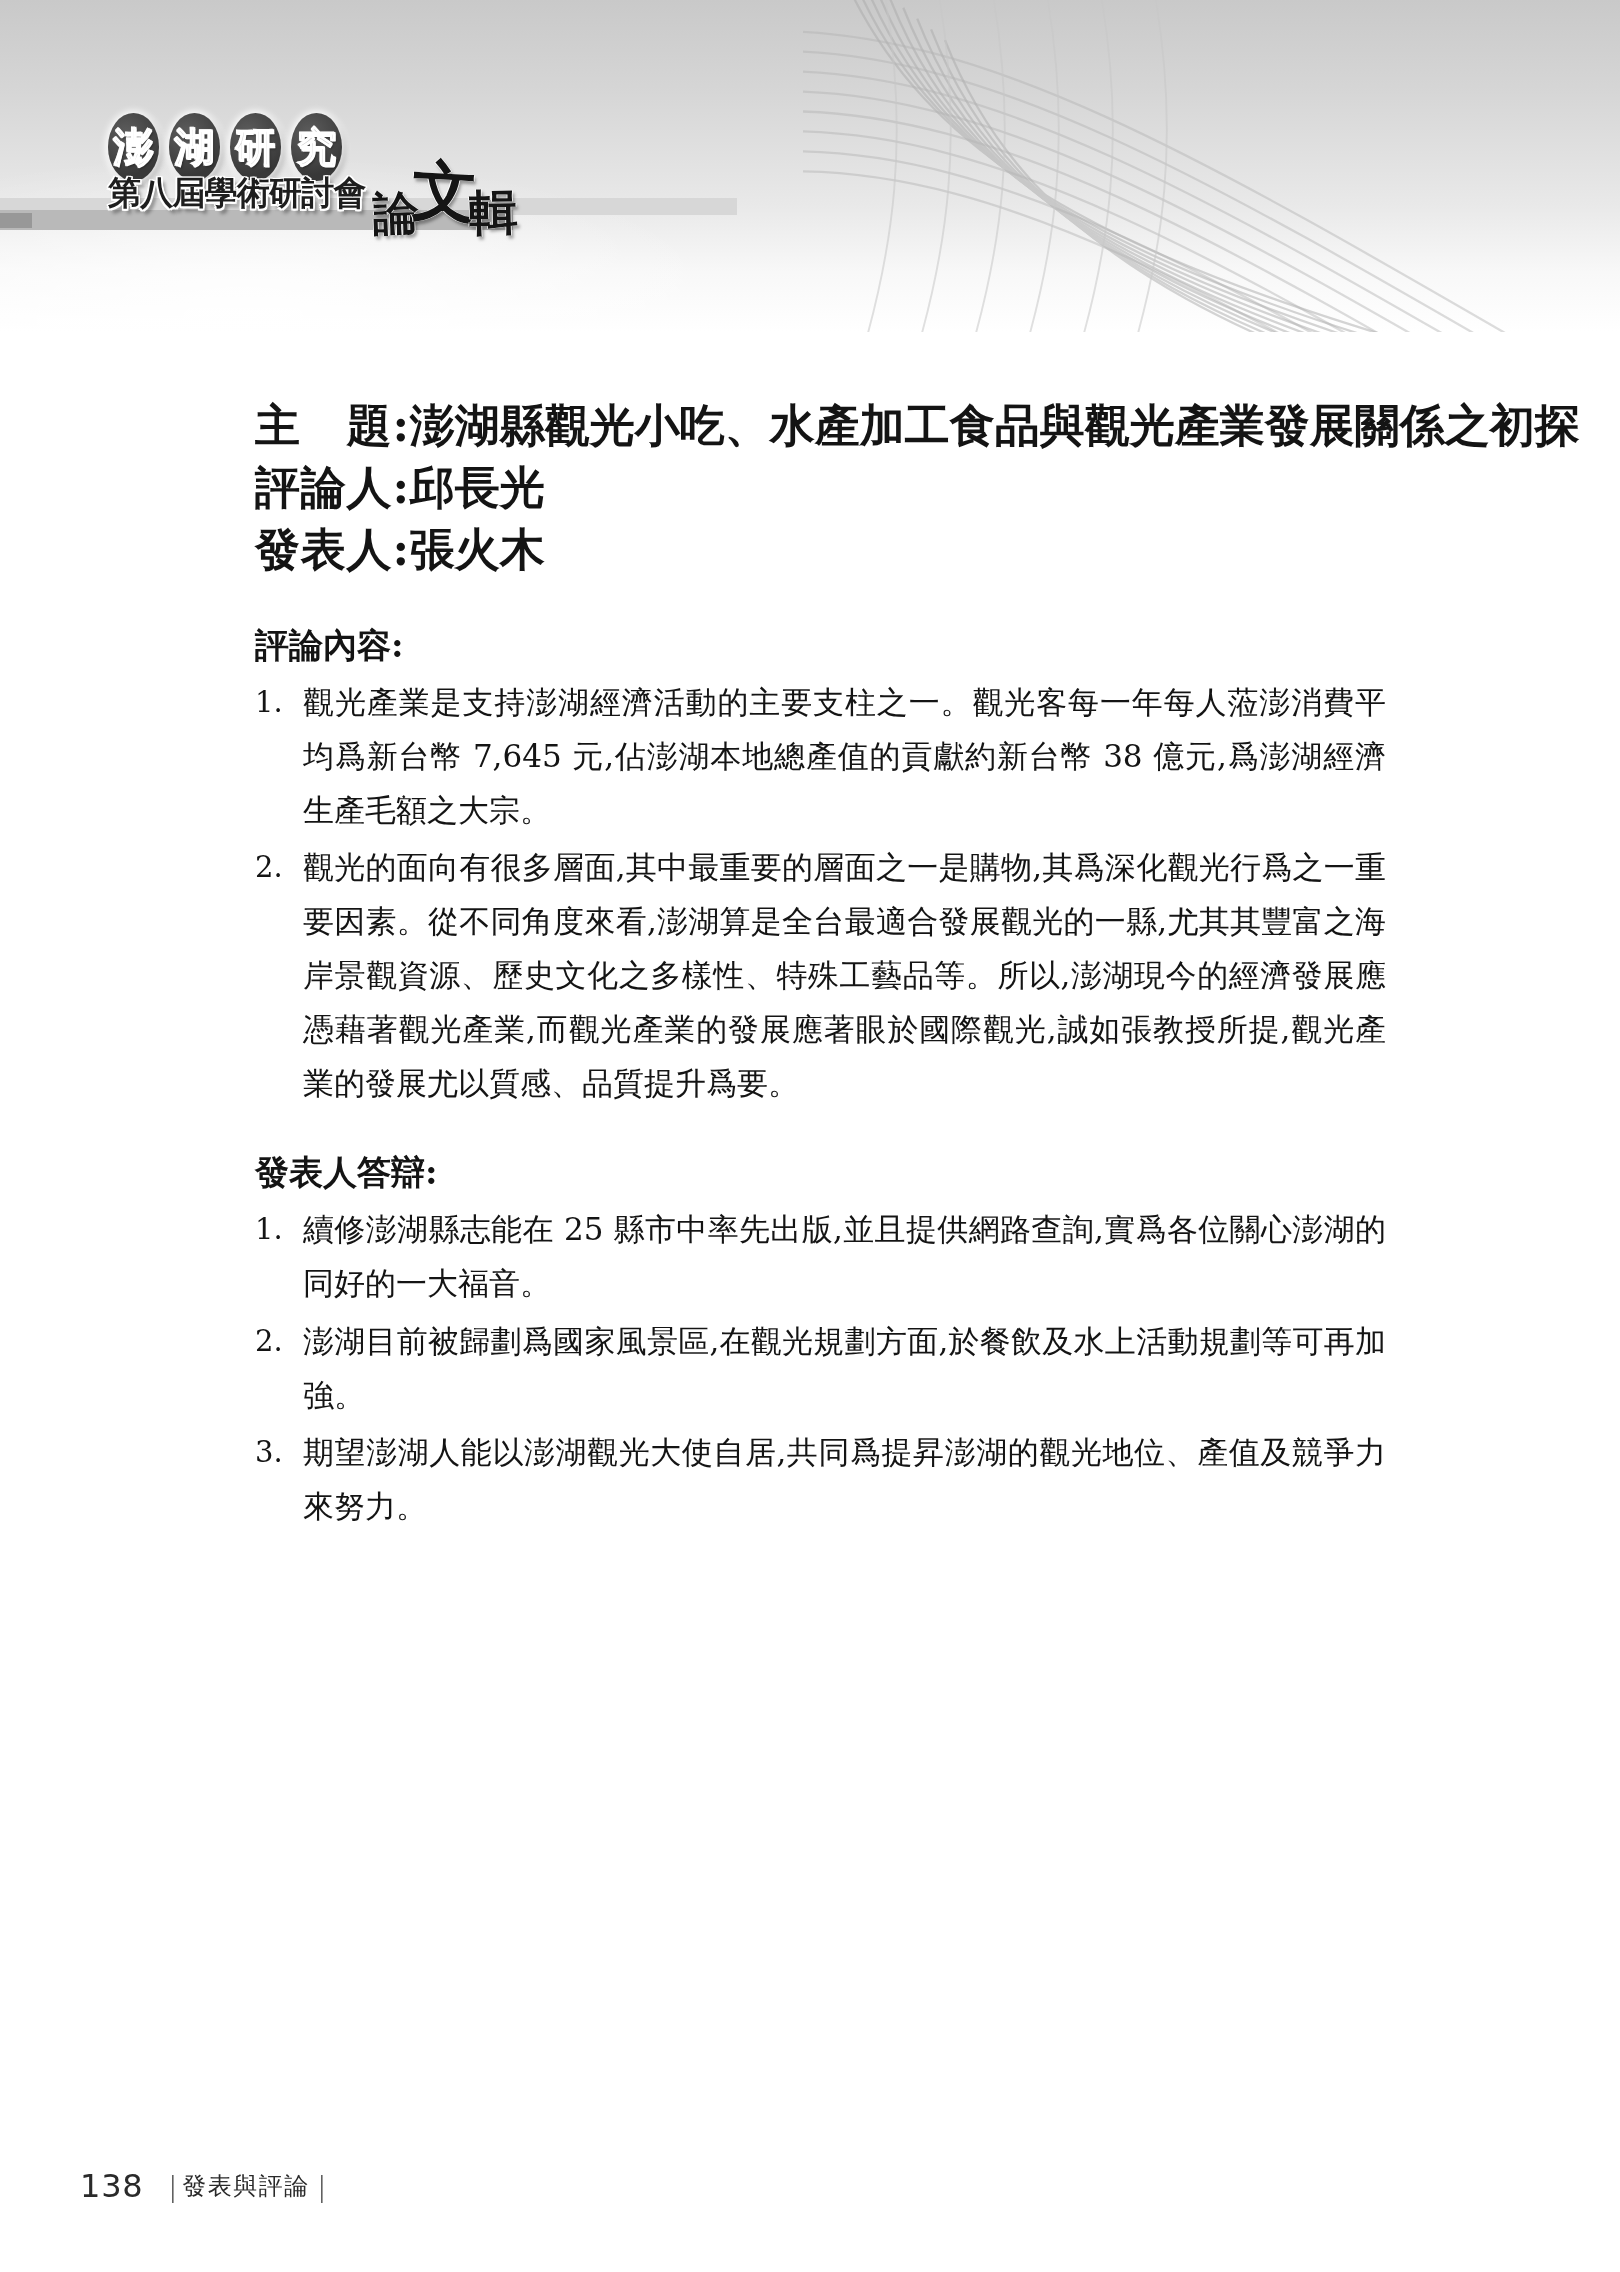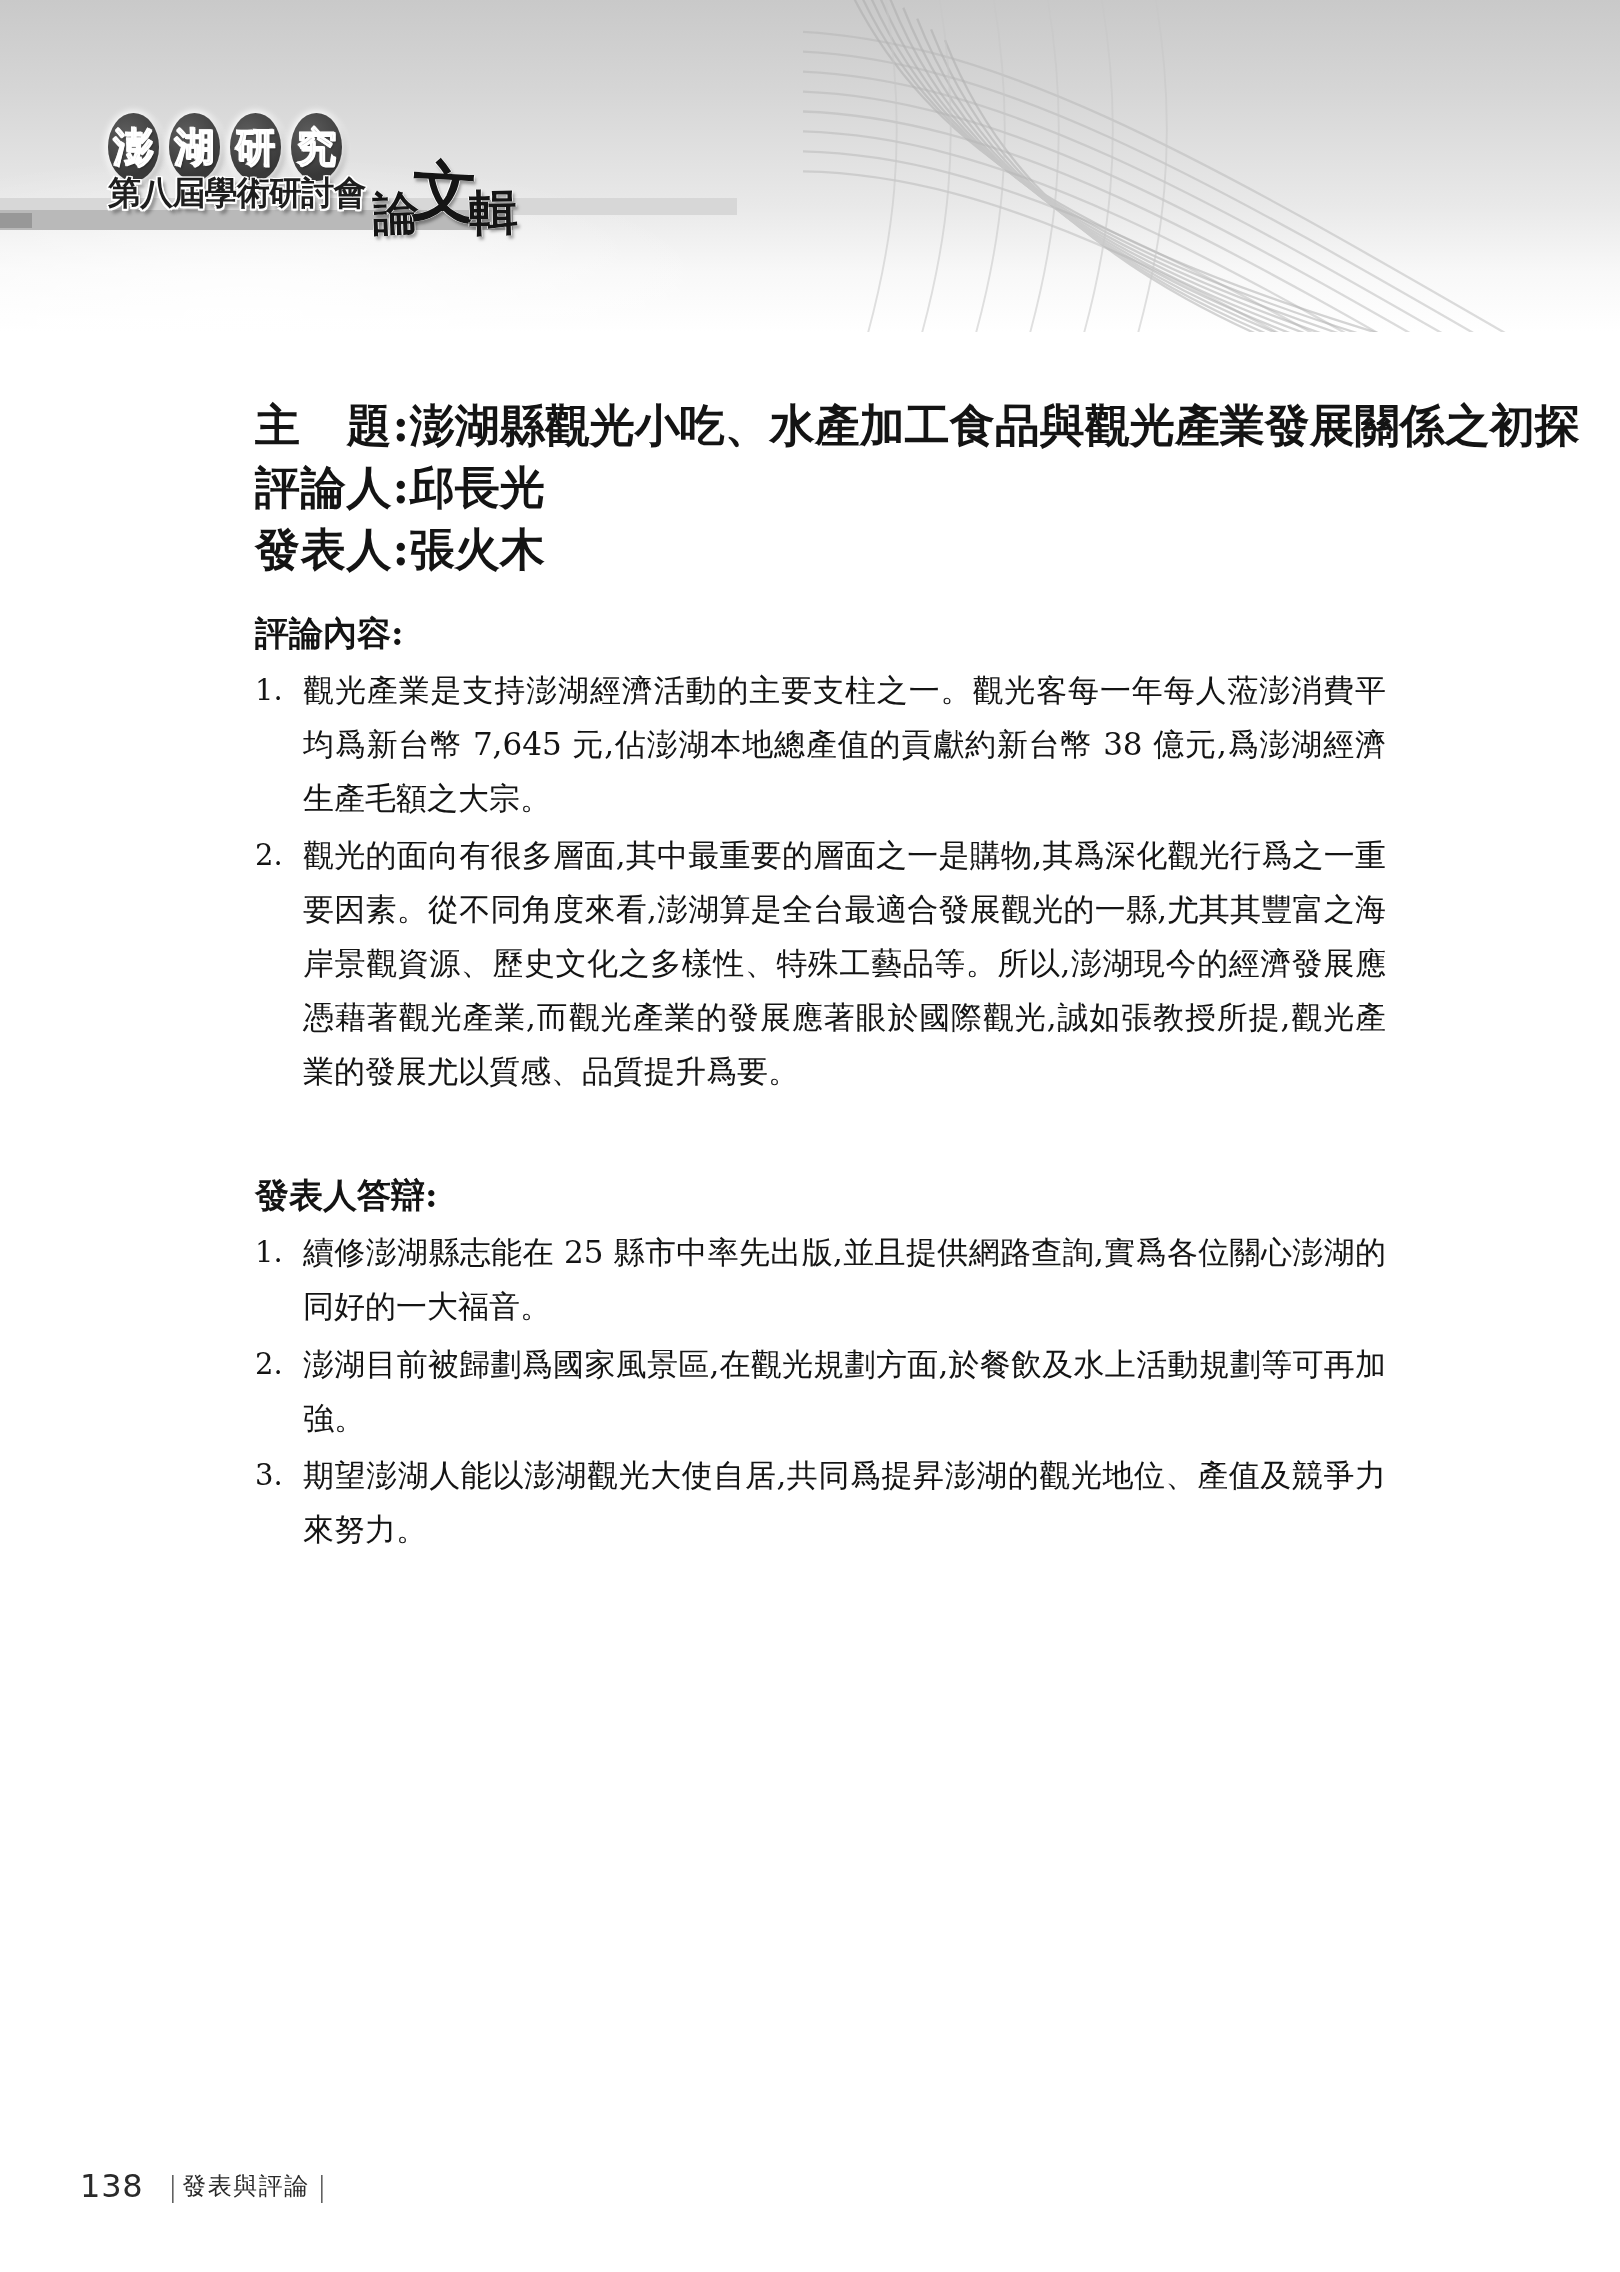--- a/index.html
+++ b/index.html
@@ -57,22 +57,22 @@
   }
   .cal-1 { position:absolute; left:0;   top:29px; font-size:46px; transform:rotate(-2deg); }
   .cal-2 { position:absolute; left:39px; top:-6.2px; font-size:65px; transform:rotate(3deg); }
   .cal-3 { position:absolute; left:96px; top:26px; font-size:49px; transform:rotate(-1deg); }
 
   
   .content { position:absolute; top:395px; left:255px; width:1131px; }
   .meta-row { font-size:45px; font-weight:bold; line-height:62px; white-space:nowrap; }
   .meta-label { letter-spacing:0.8px; }
 
-  .sec-heading { font-size:34px; font-weight:bold; line-height:48px; margin-top:28px; }
-  .reply-heading { margin-top:73px; }
+  .sec-heading { font-size:34px; font-weight:bold; line-height:48px; margin-top:40px; }
+  .reply-heading { margin-top:38px; }
 
   .num-list { list-style:none; margin-top:6.2px; }
   .num-item { position:relative; padding-left:48px; font-size:31px; line-height:54px;
               text-align:justify; margin-bottom:3.1px; }
   .num { position:absolute; left:0; top:0; font-size:29px; }
 
   
   .footer { position:absolute; top:2167px; left:80px; display:flex; align-items:center; color:#2a2a2a; }
   .page-num { font-family:"DejaVu Sans","Liberation Sans",sans-serif; font-size:32px; letter-spacing:0.8px; }
   .foot-bar { font-size:28px; font-weight:300; color:#444; margin:0 7.7px; transform:scaleX(0.6); }

